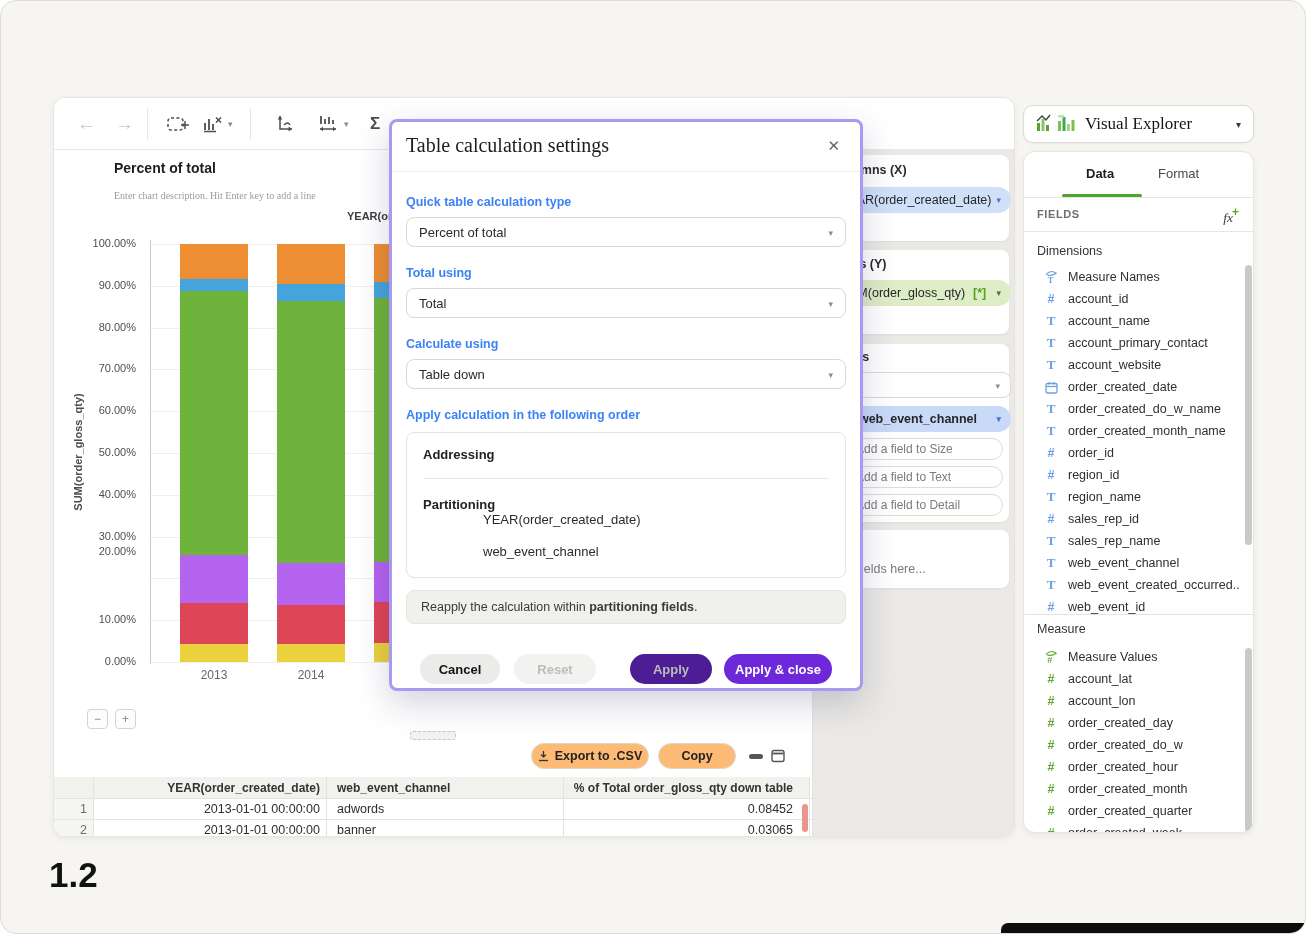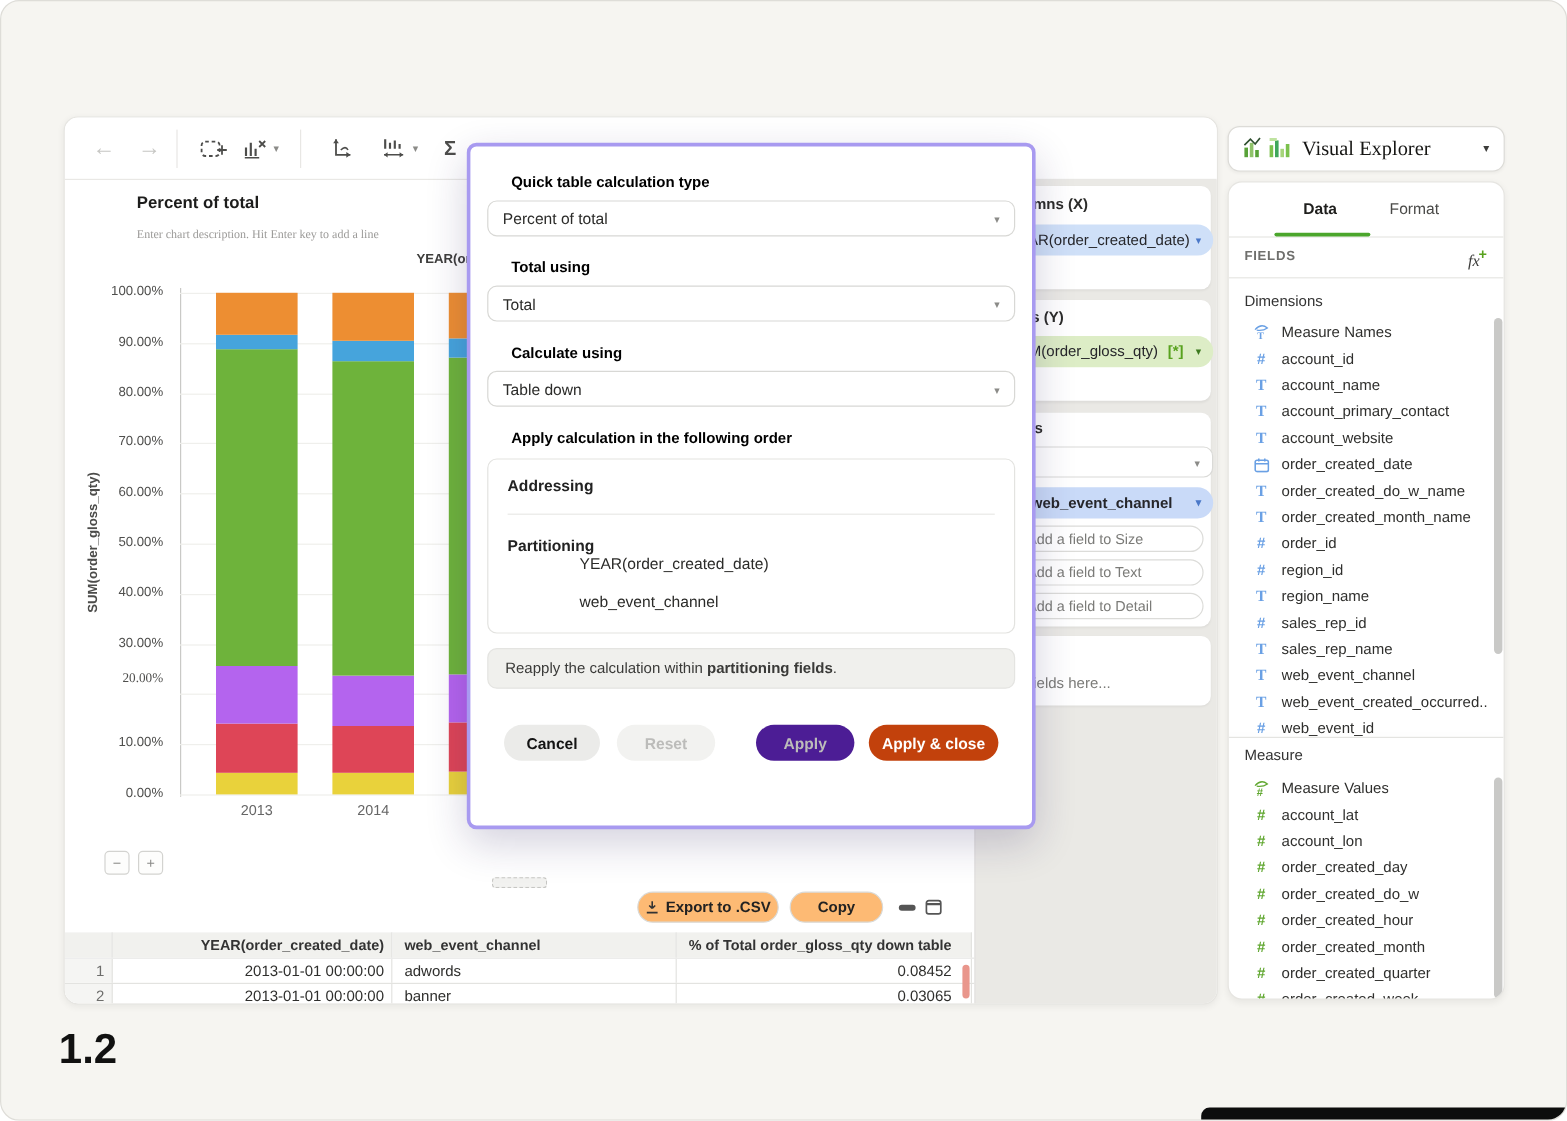--- a/index.html
+++ b/index.html
@@ -46,35 +46,35 @@
   .shelf-card{position:absolute;left:8px;width:188px;background:#fff;border-radius:8px;box-shadow:0 1px 2px rgba(0,0,0,.05);}
   .shelf-label{position:absolute;font-size:12.5px;font-weight:bold;color:#2c2c2a;white-space:nowrap;}
   .shelf-pill{position:absolute;height:26px;border-radius:13px;font-size:12.5px;color:#26262a;display:flex;align-items:center;white-space:nowrap;overflow:hidden;}
   .outline-pill{position:absolute;left:4px;width:178px;height:22px;border:1px solid #dcdcd9;border-radius:11px;background:#fff;font-size:12px;color:#7b7b78;display:flex;align-items:center;padding-left:30px;white-space:nowrap;}
   
   #modal{position:absolute;left:388px;top:118px;width:474px;height:572px;background:#fff;border:3px solid #a89af0;border-radius:8px;box-shadow:0 12px 34px rgba(40,30,90,.20);z-index:50;overflow:hidden;}
   #modal-header{position:relative;height:50px;border-bottom:1px solid #ececea;}
   #modal-title{position:absolute;left:14px;top:12px;font-family:"Liberation Serif",serif;font-size:20px;color:#1c1c1a;}
   #modal-close{position:absolute;right:20px;top:15px;font-size:15px;color:#666;}
   #modal-body{padding:4px 14px 0 14px;}
-  .m-label{margin-top:19px;font-size:12.5px;font-weight:bold;color:#000000;margin-left:20px;}
+  .m-label{margin-top:19px;font-size:12.5px;font-weight:bold;color:#3b82f6;}
   .m-select{position:relative;margin-top:8px;height:30px;border:1px solid #d8d8d5;border-radius:8px;background:#fff;font-size:13px;color:#2b2b29;display:flex;align-items:center;padding:0 12px;}
   .m-select .caret{position:absolute;right:12px;top:10px;}
   #order-box{margin-top:10px;border:1px solid #e3e3e0;border-radius:8px;padding:14px 16px 18px 16px;}
   .ob-title{font-size:13px;font-weight:bold;color:#222;}
   #order-box hr{border:none;border-top:1px solid #e9e9e6;margin:16px 0 18px 0;}
   #partition-row{display:flex;flex-direction:column;}
   #partition-vals{margin-left:60px;display:flex;flex-direction:column;gap:17px;font-size:13px;color:#2b2b29;}
   #reapply-strip{margin-top:12px;background:#f0f0ed;border:1px solid #e4e4e1;border-radius:8px;padding:9px 14px;font-size:12.5px;color:#3a3a38;}
   #modal-footer{display:flex;align-items:center;margin:30px 14px 0 14px;gap:14px;}
   .m-btn{height:30px;border-radius:15px;font-size:13px;font-weight:bold;display:flex;align-items:center;justify-content:center;}
   #btn-cancel{width:80px;background:#ebebe9;color:#141414;}
   #btn-reset{width:82px;background:#f2f2f0;color:#bcbcba;}
   #btn-apply{width:82px;background:#4c1d95;color:#bcbcba;margin-left:auto;}
-  #btn-apply-close{width:108px;background:#c2410c;color:#fff;margin-left:-2px;}
+  #btn-apply-close{width:108px;background:#6d28d9;color:#fff;margin-left:-2px;}
   
   #explorer-pill{position:absolute;left:1022px;top:104px;width:231px;height:38px;background:#fff;border:1px solid #dcdbd7;border-radius:10px;box-shadow:0 1px 3px rgba(0,0,0,.05);display:flex;align-items:center;padding:0 12px;}
   #explorer-title{font-family:"Liberation Serif",serif;font-size:17px;color:#161614;margin-left:9px;}
   #explorer-caret{margin-left:auto;font-size:10px;color:#3c3c3a;}
   #right-panel{position:absolute;left:1022px;top:150px;width:231px;height:682px;background:#fff;border:1px solid #e6e5e1;border-radius:12px;box-shadow:0 2px 6px rgba(0,0,0,.06);overflow:hidden;}
   #tabs-row{position:relative;height:46px;border-bottom:1px solid #e7e6e3;}
   .tab{position:absolute;top:14px;font-size:13px;}
   #tab-underline{position:absolute;left:38px;bottom:0;width:80px;height:3px;background:#4ba62c;border-radius:2px;}
   #fields-row{position:relative;height:34px;border-bottom:1px solid #e7e6e3;}
   #fields-label{position:absolute;left:13px;top:10px;font-size:11px;font-weight:bold;letter-spacing:.6px;color:#6f6f6d;}
@@ -238,21 +238,21 @@
       </div>
       <div class="shelf-card" style="top:380px;height:58px">
         <div style="position:absolute;left:6px;top:32px;font-size:12.5px;color:#7b7b78;white-space:nowrap">Drop fields here...</div>
       </div>
     </div>
   <div class="gridline" style="left: 96px; top: 564px; width: 650px;"></div>
       <div class="ytick" style="top: 557px;">0.00%</div>
       <div class="gridline" style="left: 96px; top: 522.2px; width: 650px;"></div>
       <div class="ytick" style="top: 515.2px;">10.00%</div>
       <div class="gridline" style="left: 96px; top: 480.4px; width: 650px;"></div>
-      <div class="ytick" style="top: 461px; font-family: Liberation Serif, serif;">20.00%</div>
+      <div class="ytick" style="top: 447px;">20.00%</div>
       <div class="gridline" style="left: 96px; top: 438.6px; width: 650px;"></div>
       <div class="ytick" style="top: 431.6px;">30.00%</div>
       <div class="gridline" style="left: 96px; top: 396.8px; width: 650px;"></div>
       <div class="ytick" style="top: 389.8px;">40.00%</div>
       <div class="gridline" style="left: 96px; top: 355px; width: 650px;"></div>
       <div class="ytick" style="top: 348px;">50.00%</div>
       <div class="gridline" style="left: 96px; top: 313.2px; width: 650px;"></div>
       <div class="ytick" style="top: 306.2px;">60.00%</div>
       <div class="gridline" style="left: 96px; top: 271.4px; width: 650px;"></div>
       <div class="ytick" style="top: 264.4px;">70.00%</div>
@@ -279,20 +279,24 @@
       <div class="bar-seg" style="left: 320px; top: 545.19px; height: 18.81px; background: rgb(233, 210, 59);"></div>
       <div class="bar-seg" style="left: 320px; top: 504.226px; height: 40.964px; background: rgb(222, 69, 87);"></div>
       <div class="bar-seg" style="left: 320px; top: 463.68px; height: 40.546px; background: rgb(180, 100, 238);"></div>
       <div class="bar-seg" style="left: 320px; top: 200.34px; height: 263.34px; background: rgb(110, 179, 59);"></div>
       <div class="bar-seg" style="left: 320px; top: 183.62px; height: 16.72px; background: rgb(70, 164, 220);"></div>
       <div class="bar-seg" style="left: 320px; top: 146px; height: 37.62px; background: rgb(237, 142, 50);"></div>
       <div class="xtick" style="left: 314px;">2015</div>
     </div>
 
   <div id="modal">
+    <div id="modal-header">
+      <div id="modal-title">Table calculation settings</div>
+      <div id="modal-close">✕</div>
+    </div>
     <div id="modal-body">
       <div class="m-label">Quick table calculation type</div>
       <div class="m-select">
         <span>Percent of total</span>
         <span class="caret">▾</span>
       </div>
       <div class="m-label">Total using</div>
       <div class="m-select">
         <span>Total</span>
         <span class="caret">▾</span>

